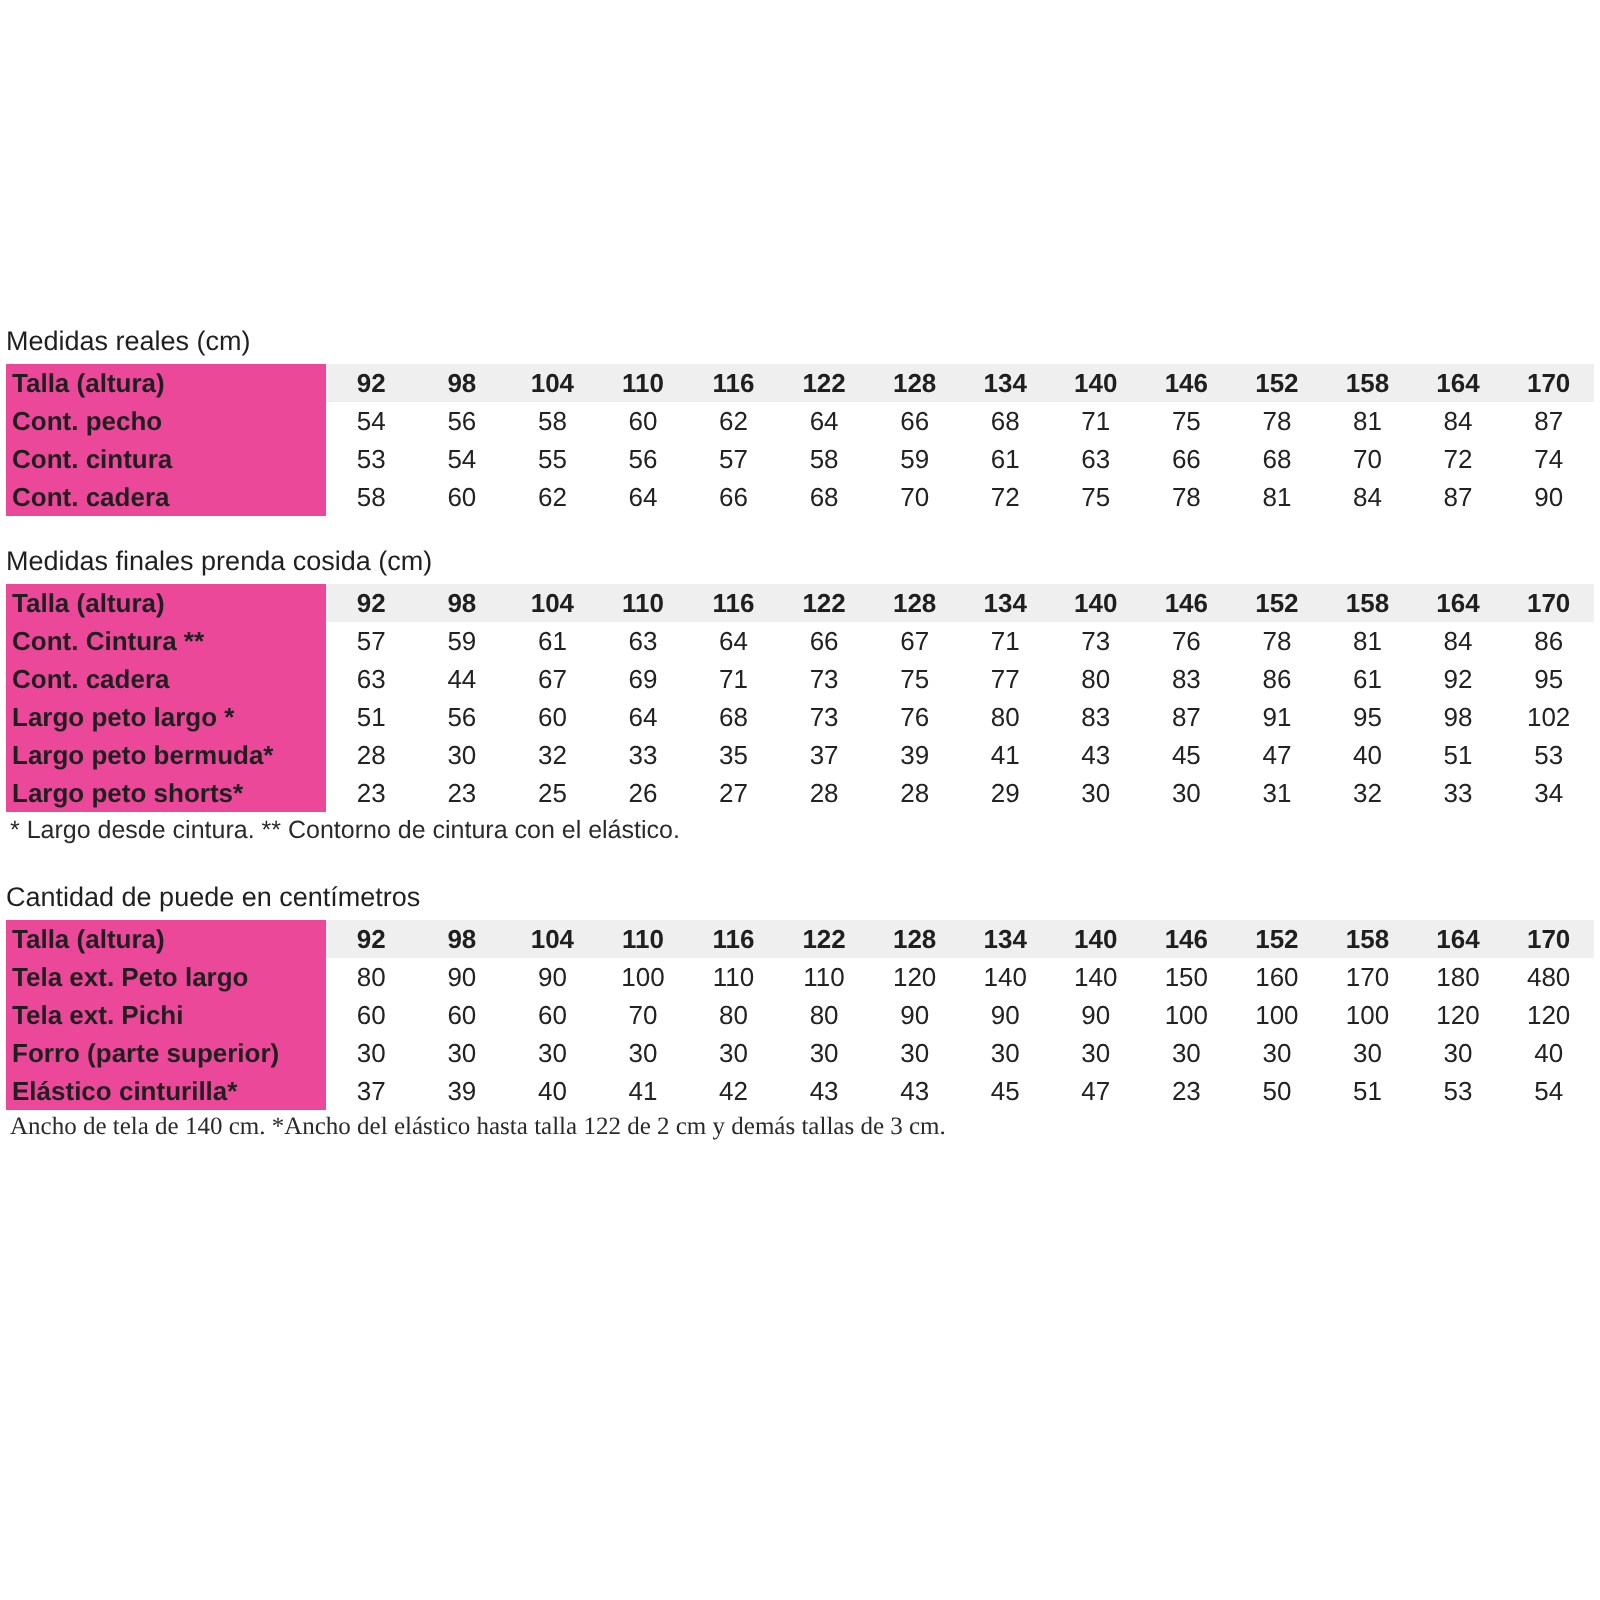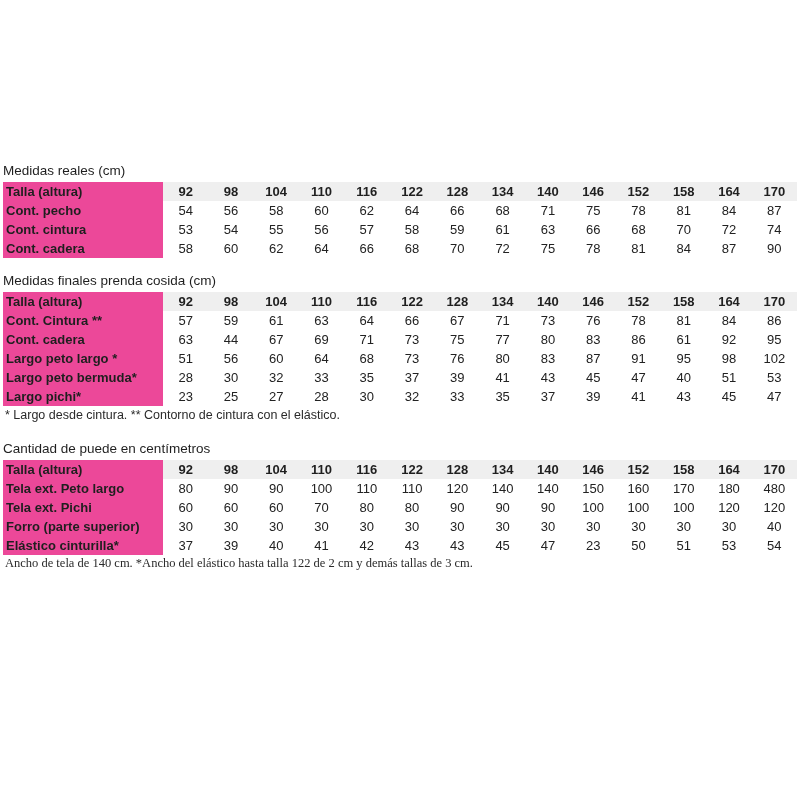--- a/index.html
+++ b/index.html
@@ -240,35 +240,35 @@
             <td>39</td>
             <td>41</td>
             <td>43</td>
             <td>45</td>
             <td>47</td>
             <td>40</td>
             <td>51</td>
             <td>53</td>
           </tr>
           <tr>
-            <td class="label-cell">Largo pichi*</td>
+            <td class="label-cell">Largo peto shorts*</td>
+            <td>23</td>
             <td>23</td>
             <td>25</td>
+            <td>26</td>
             <td>27</td>
             <td>28</td>
-            <td>30</td>
+            <td>28</td>
+            <td>29</td>
+            <td>30</td>
+            <td>30</td>
+            <td>31</td>
             <td>32</td>
             <td>33</td>
-            <td>35</td>
-            <td>37</td>
-            <td>39</td>
-            <td>41</td>
-            <td>43</td>
-            <td>45</td>
-            <td>47</td>
+            <td>34</td>
           </tr>
         </tbody>
     </table>
     <div class="footnote mid-footnote">* Largo desde cintura. ** Contorno de cintura con el elástico.</div>
   </section>
 
   <section class="table-block">
     <div class="table-title">Cantidad de puede en centímetros</div>
     <table class="size-table">
       <thead>

